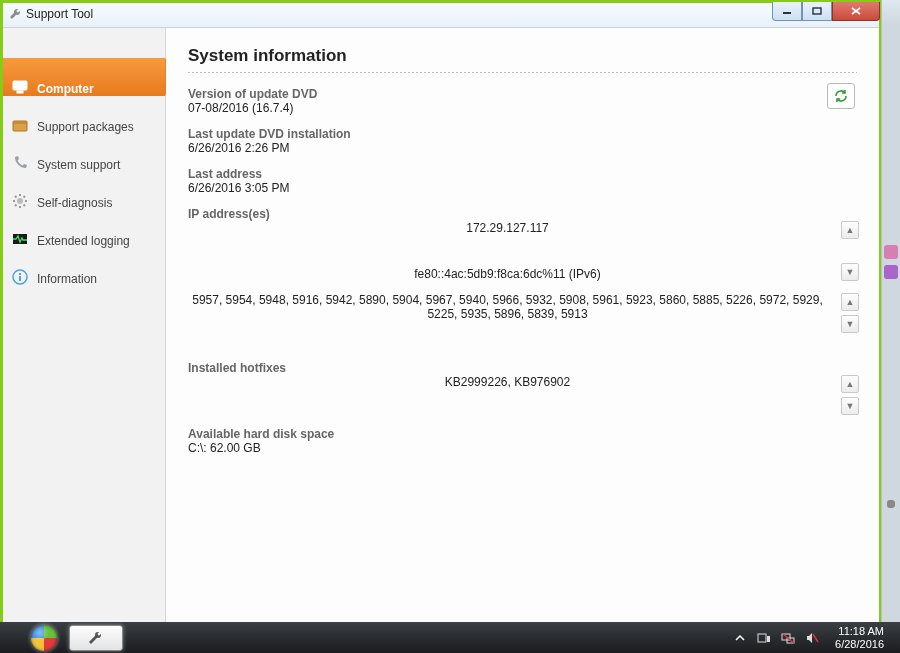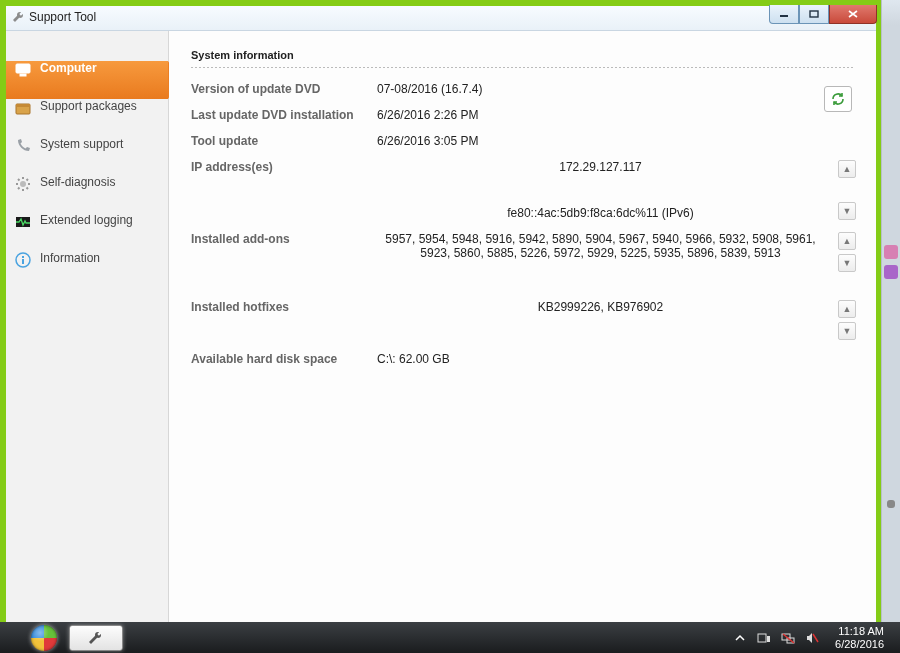--- a/index.html
+++ b/index.html
@@ -10,53 +10,53 @@
                  background: linear-gradient(#dfe7ef 0, #cfd7df 25px, #cfd7df 100%);
                  border-left:1px solid #b7c0c8; }
   .right-strip .dot { position:absolute; width:14px; height:14px; left:2px; border-radius:3px; }
   .right-strip .d1 { top:245px; background:#d77fb3; }
   .right-strip .d2 { top:265px; background:#a965c9; }
   .right-strip .d3 { top:500px; width:8px; height:8px; left:5px; background:#888; }
 
   
   .window { position:absolute; top:0; left:0; right:18px; height:622px;
             background:#f8f8f8;
-            border:6px solid #84cc16; box-sizing:border-box; }
+            border:3px solid #84cc16; box-sizing:border-box; }
   .titlebar { height:24px; background: linear-gradient(#f7fbff, #e9f1f8);
               border-bottom:1px solid #c9d6e2; position:relative; }
   .titlebar .appicon { position:absolute; left:5px; top:4px; width:14px; height:14px; }
   .titlebar .title { position:absolute; left:23px; top:4px; font-size:12px; color:#222; }
   .winbtns { position:absolute; top:-1px; right:-1px; display:flex; }
   .winbtn { width:28px; height:18px; border:1px solid #6b94b7; border-top:none;
             background: linear-gradient(#eaf3fb, #cde0f0); color:#234;
             display:flex; align-items:center; justify-content:center; font-size:11px; }
   .winbtn.min { border-radius:0 0 0 4px; }
   .winbtn.close { width:46px; background: linear-gradient(#e07a6e, #c94a3b);
                   border-color:#8f3228; color:#fff; border-radius:0 0 4px 0; }
   .winbtn svg { display:block; }
 
   .client { display:flex; height:597px; background:#f5f5f5; }
 
   
   .sidebar { width:162px; background:#f2f2f2; border-right:1px solid #d7d7d7; padding-top:30px; }
-  .sideitem { position:relative; height:38px; display:flex; align-items:flex-start;
+  .sideitem { position:relative; height:38px; display:flex; align-items:flex-end;
               padding-left:34px; color:#444; cursor:default; }
   .sideitem .icon { position:absolute; left:8px; width:18px; height:18px; }
   .sideitem.selected { background: linear-gradient(#f79a3e, #e97a1e); color:#fff; font-weight:600; }
   .sideitem.selected::after { content:""; position:absolute; right:-12px; top:0; width:0; height:0;
       border-top:19px solid transparent; border-bottom:19px solid transparent; border-left:12px solid #ec7f24; }
   .sideitem.selected .icon svg * { stroke:#fff; fill:#fff; }
 
   
   .main { flex:1; background:#fdfdfd; padding:18px 22px 22px 22px; position:relative; }
-  .main h1 { margin:0; font-size:11px; font-weight:700; color:#222; }
+  .main h1 { margin:0; font-size:17px; font-weight:700; color:#222; }
   .hr { height:1px; background: repeating-linear-gradient(90deg,#bbb 0,#bbb 2px,transparent 2px,transparent 4px);
         margin:6px 0 14px 0; }
 
-  .row { display:flex; margin-bottom:12px; }
+  .row { display:flex; margin-bottom:12px;flex-direction:column; }
   .row .key { width:186px; color:#666; font-weight:600; }
   .row .val { flex:1; color:#222; position:relative; padding-right:30px; }
   .row .val.scroll { min-height:36px;text-align:center; }
 
   .scrollbtn { position:absolute; right:-2px; width:16px; height:16px;
                background: linear-gradient(#fdfdfd,#ececec); border:1px solid #c9c9c9;
                border-radius:2px; display:flex; align-items:center; justify-content:center; color:#777; font-size:9px; }
   .scrollbtn.up { top:0; }
   .scrollbtn.dn { bottom:0; }
 
@@ -190,34 +190,33 @@
 
         <div class="row">
           <div class="key">Version of update DVD</div>
           <div class="val">07-08/2016 (16.7.4)</div>
         </div>
         <div class="row">
           <div class="key">Last update DVD installation</div>
           <div class="val">6/26/2016 2:26 PM</div>
         </div>
         <div class="row">
-          <div class="key">Tool update</div>
+          <div class="key">Last address</div>
           <div class="val">6/26/2016 3:05 PM</div>
         </div>
         <div class="row">
           <div class="key">IP address(es)</div>
           <div class="val scroll">
             <div>172.29.127.117</div>
             <div style="margin-top:32px">fe80::4ac:5db9:f8ca:6dc%11 (IPv6)</div>
             <div class="scrollbtn up">▲</div>
             <div class="scrollbtn dn">▼</div>
           </div>
         </div>
         <div class="row" style="margin-top:10px">
-          <div class="key">Installed add-ons</div>
           <div class="val scroll" style="min-height:40px">
             <span>5957, 5954, 5948, 5916, 5942, 5890, 5904, 5967, 5940, 5966, 5932, 5908, 5961, 5923, 5860, 5885, 5226, 5972, 5929, 5225, 5935, 5896, 5839, 5913</span>
             <div class="scrollbtn up">▲</div>
             <div class="scrollbtn dn">▼</div>
           </div>
         </div>
         <div class="row" style="margin-top:28px">
           <div class="key">Installed hotfixes</div>
           <div class="val scroll" style="min-height:40px">
             <span>KB2999226, KB976902</span>

